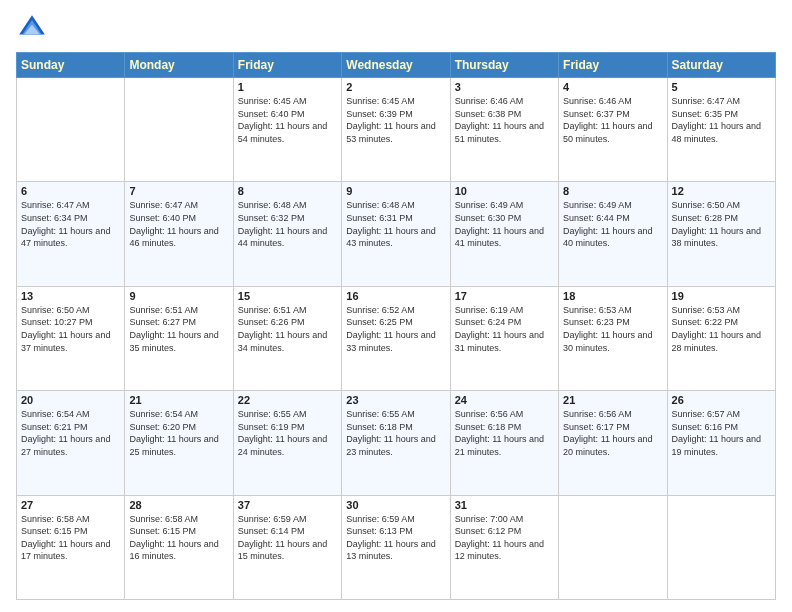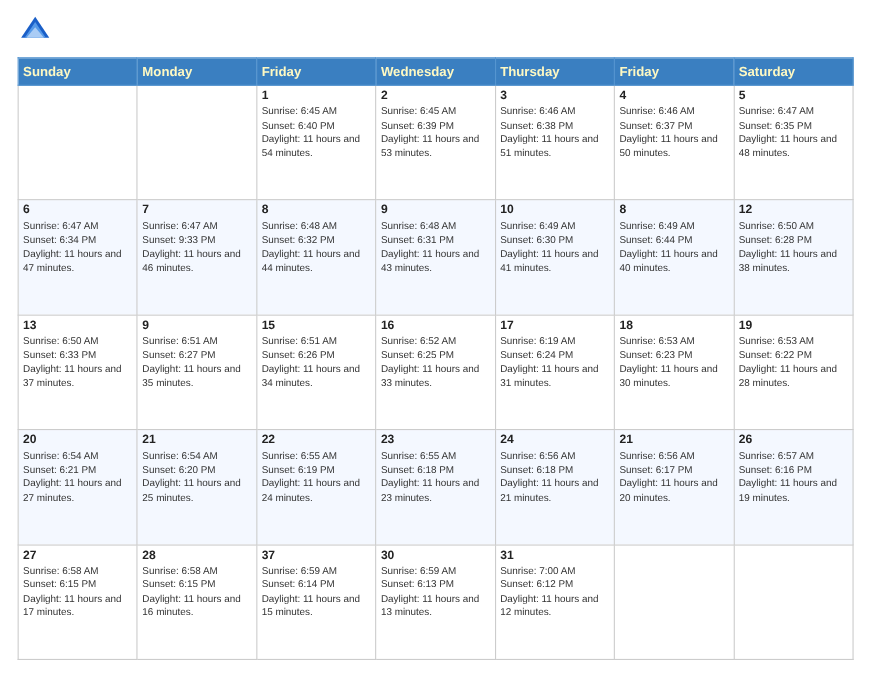--- a/index.html
+++ b/index.html
@@ -180,21 +180,21 @@
         <tr>
           <td>
             <span class="day-num">6</span>
             <div class="day-info">Sunrise: 6:47 AM
 Sunset: 6:34 PM
 Daylight: 11 hours and 47 minutes.</div>
           </td>
           <td>
             <span class="day-num">7</span>
             <div class="day-info">Sunrise: 6:47 AM
-Sunset: 9:33 PM
+Sunset: 6:40 PM
 Daylight: 11 hours and 46 minutes.</div>
           </td>
           <td>
             <span class="day-num">8</span>
             <div class="day-info">Sunrise: 6:48 AM
 Sunset: 6:32 PM
 Daylight: 11 hours and 44 minutes.</div>
           </td>
           <td>
             <span class="day-num">9</span>
@@ -218,21 +218,21 @@
             <span class="day-num">12</span>
             <div class="day-info">Sunrise: 6:50 AM
 Sunset: 6:28 PM
 Daylight: 11 hours and 38 minutes.</div>
           </td>
         </tr>
         <tr>
           <td>
             <span class="day-num">13</span>
             <div class="day-info">Sunrise: 6:50 AM
-Sunset: 6:33 PM
+Sunset: 10:27 PM
 Daylight: 11 hours and 37 minutes.</div>
           </td>
           <td>
             <span class="day-num">9</span>
             <div class="day-info">Sunrise: 6:51 AM
 Sunset: 6:27 PM
 Daylight: 11 hours and 35 minutes.</div>
           </td>
           <td>
             <span class="day-num">15</span>

